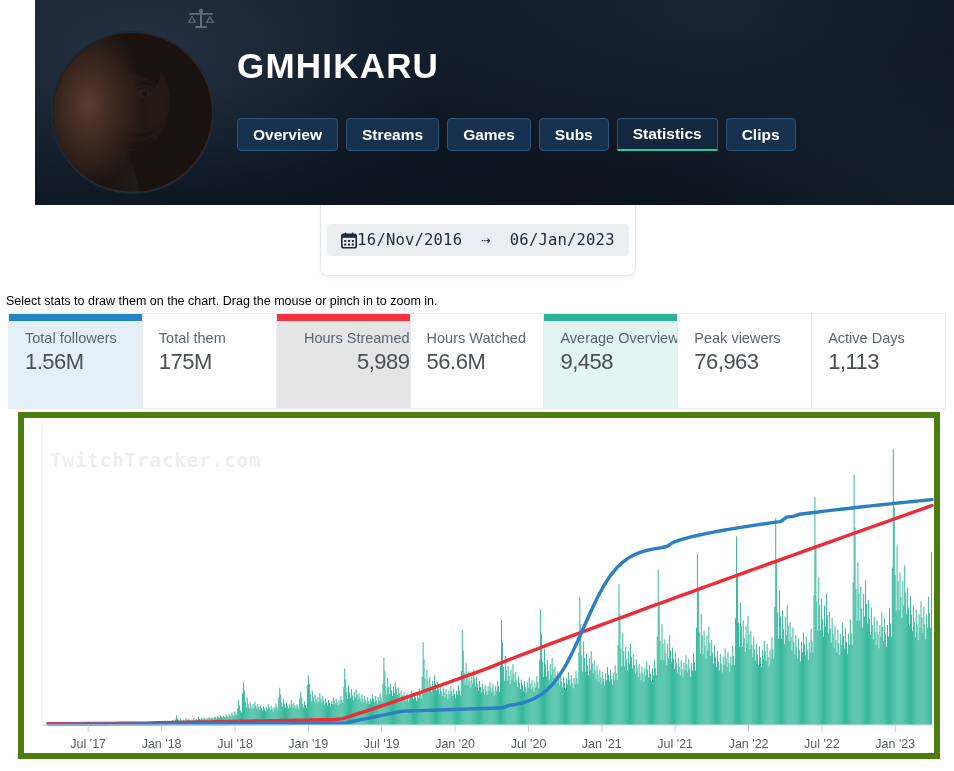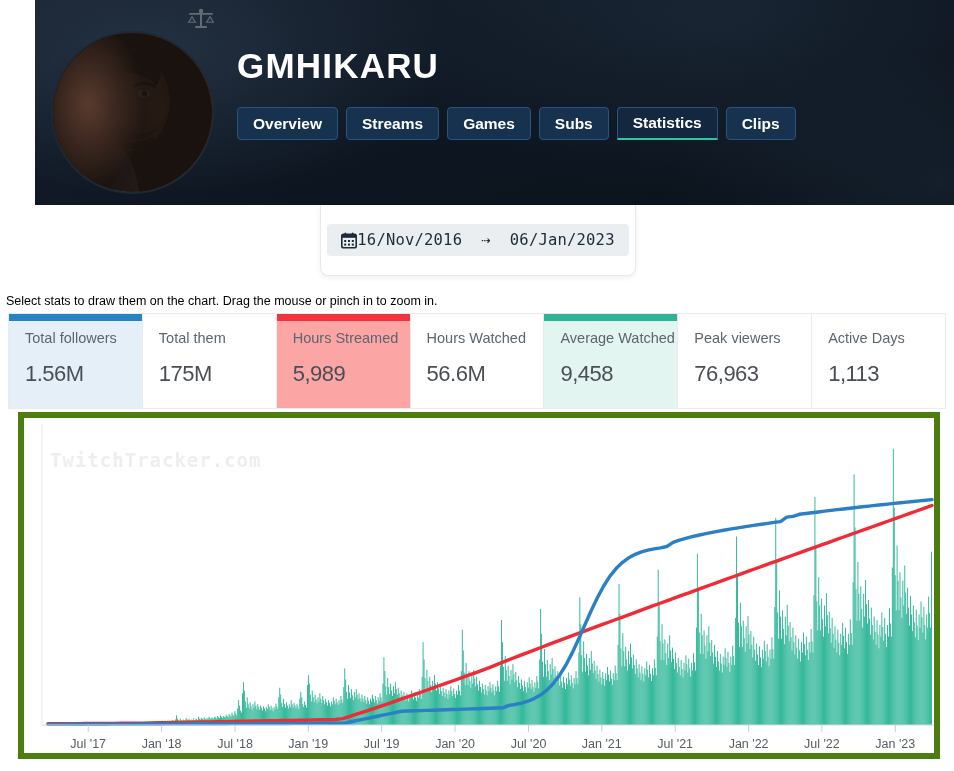--- a/index.html
+++ b/index.html
@@ -62,21 +62,21 @@
     position: absolute;
     left: 202px; top: 46px;
     font-size: 35px;
     font-weight: 700;
     letter-spacing: 1.2px;
     color: #ffffff;
   }
 
   .tabs {
     position: absolute;
-    left: 202px; top: 107px;
+    left: 202px; top: 118px;
     display: flex;
     gap: 8px;
   }
   .tab {
     position: relative;
     height: 33px;
     padding: 0 15px;
     display: flex; align-items: center;
     background: #16324f;
     border: 1px solid #2a5480;
@@ -156,21 +156,21 @@
   .stat:last-child { border-right: none; }
   .stat .bar {
     position: absolute;
     left: 0; top: 0;
     width: 100%; height: 7px;
     background: transparent;
   }
   .stat-label {
     font-size: 14.5px;
     color: #5c6570;
-    margin-bottom: 16px;
+    margin-bottom: 4px;
     white-space: nowrap;
   }
   .stat-value {
     font-size: 22px;
     font-weight: 300;
     color: #4a4f55;
     letter-spacing: -0.5px;
     line-height: 1.05;
     white-space: nowrap;
   }
@@ -294,33 +294,33 @@
   <div class="stat" style="background: rgb(228, 239, 248);">
     <div class="bar" style="background: rgb(37, 133, 196);"></div>
     <div class="stat-label">Total followers</div>
     <div class="stat-value">1.56M</div>
   </div>
   <div class="stat" style="background: rgb(255, 255, 255);">
     <div class="bar"></div>
     <div class="stat-label">Total them</div>
     <div class="stat-value">175M</div>
   </div>
-  <div class="stat" style="background: #fca5a5;">
+  <div class="stat" style="background: #e5e5e5; text-align: right;">
     <div class="bar" style="background: rgb(245, 51, 63);"></div>
     <div class="stat-label">Hours Streamed</div>
     <div class="stat-value">5,989</div>
   </div>
   <div class="stat" style="background: rgb(255, 255, 255);">
     <div class="bar"></div>
     <div class="stat-label">Hours Watched</div>
     <div class="stat-value">56.6M</div>
   </div>
   <div class="stat" style="background: rgb(227, 245, 240);">
     <div class="bar" style="background: rgb(43, 181, 150);"></div>
-    <div class="stat-label">Average Watched</div>
+    <div class="stat-label">Average Overview</div>
     <div class="stat-value">9,458</div>
   </div>
   <div class="stat" style="background: rgb(255, 255, 255);">
     <div class="bar"></div>
     <div class="stat-label">Peak viewers</div>
     <div class="stat-value">76,963</div>
   </div>
   <div class="stat" style="background: rgb(255, 255, 255);">
     <div class="bar"></div>
     <div class="stat-label">Active Days</div>

